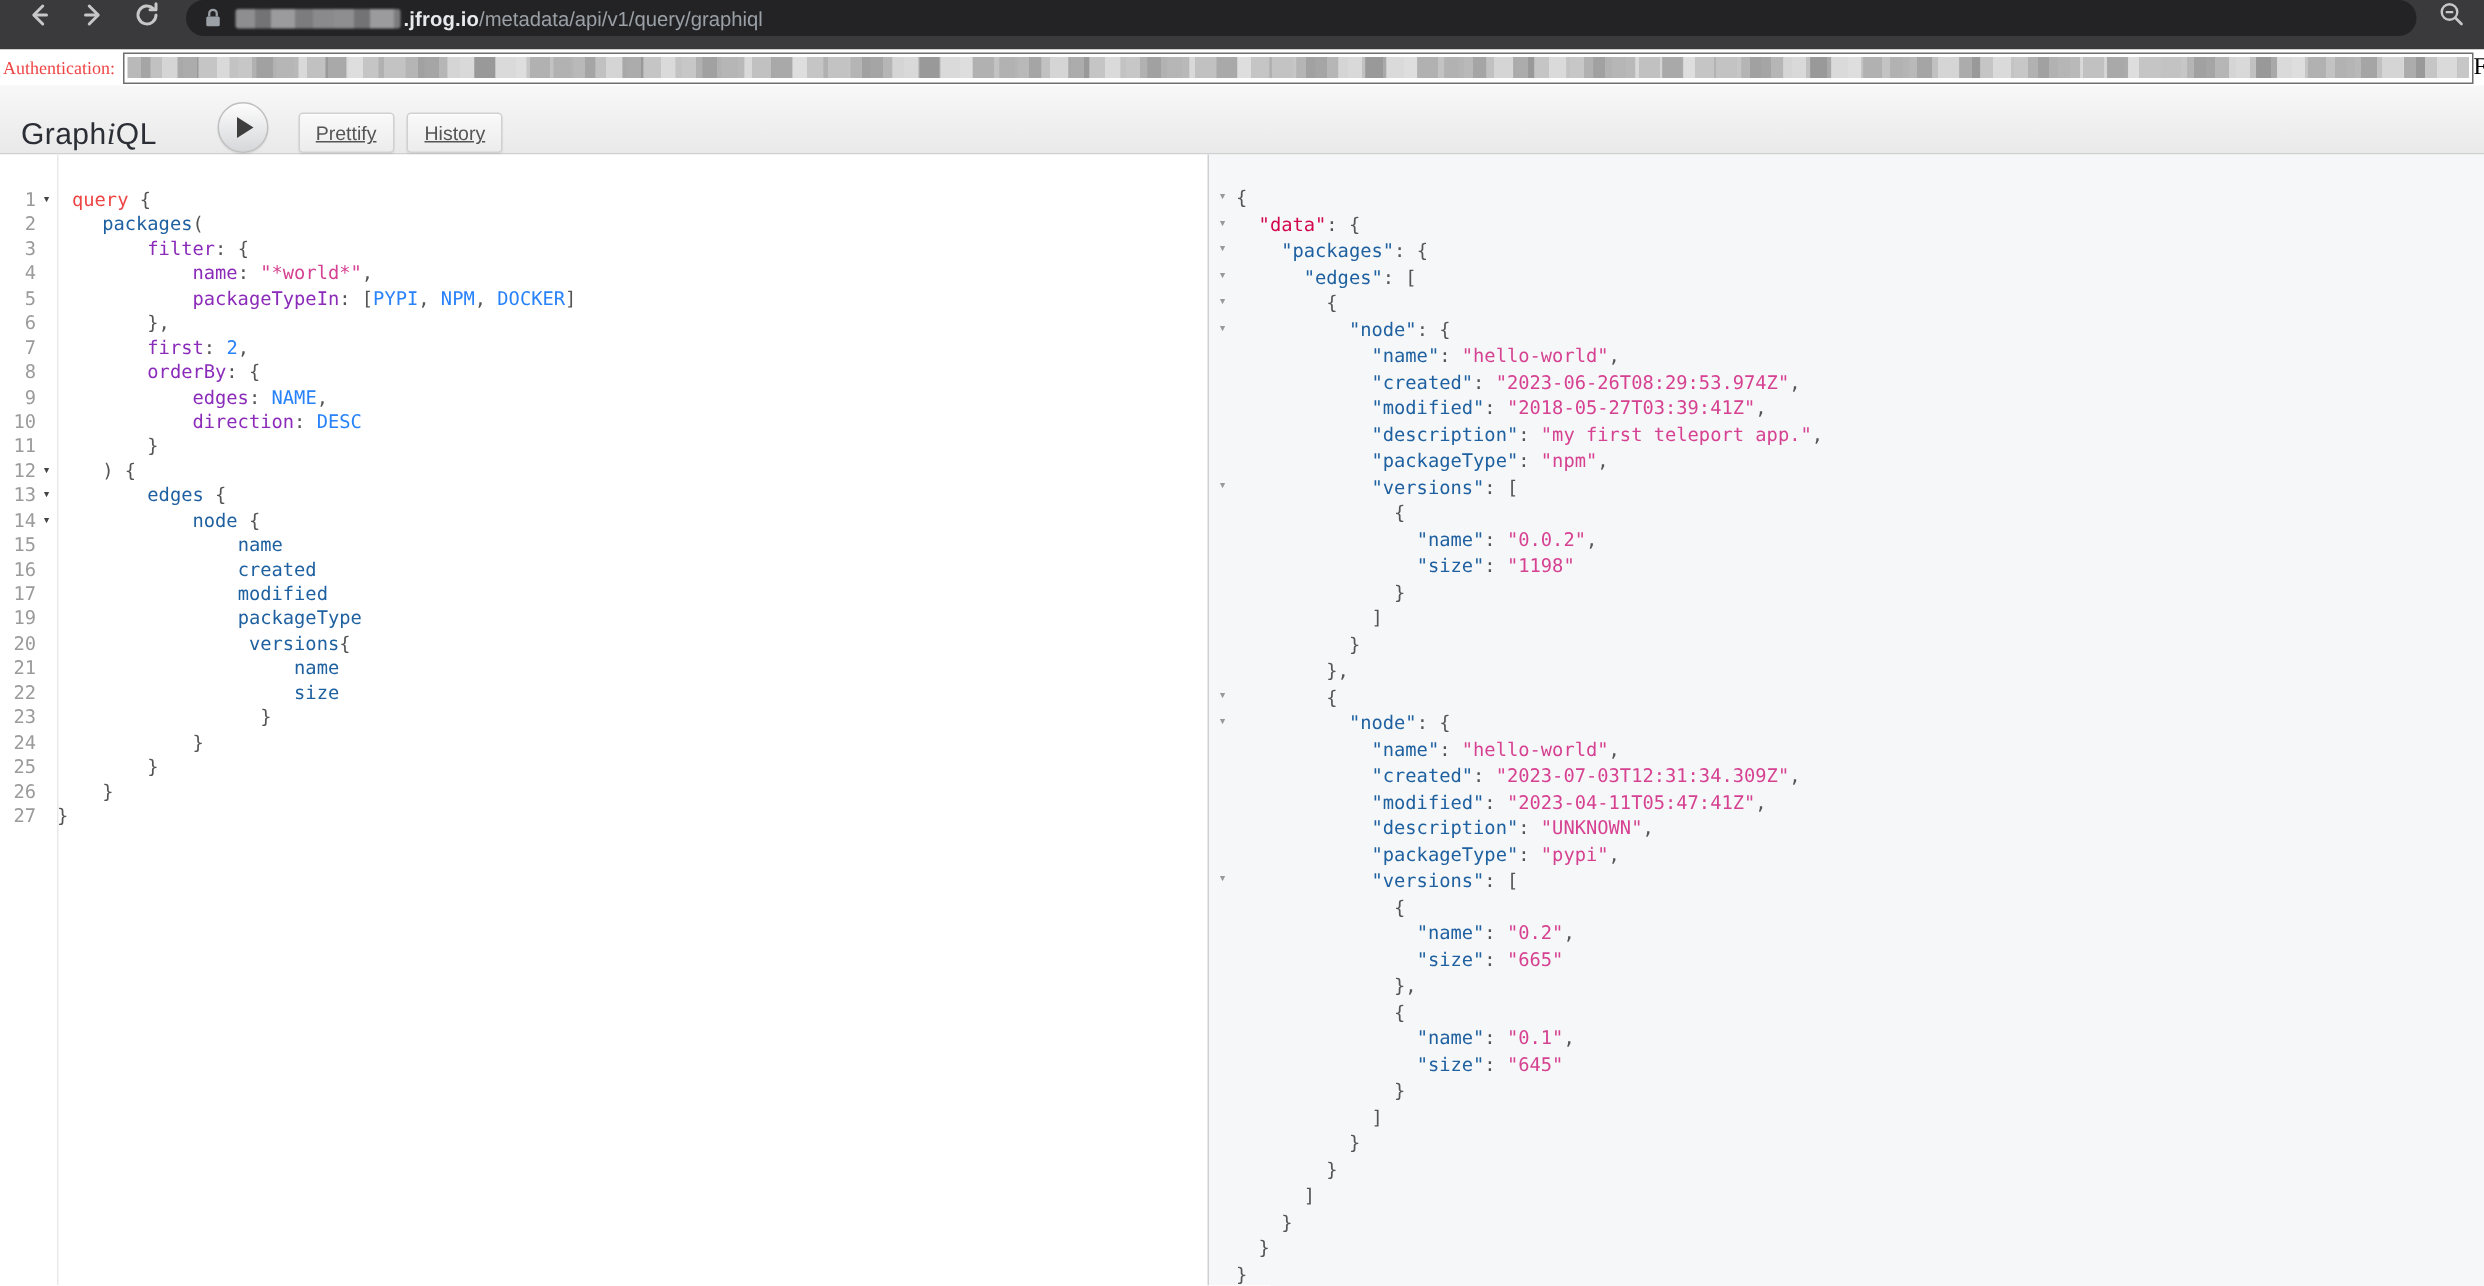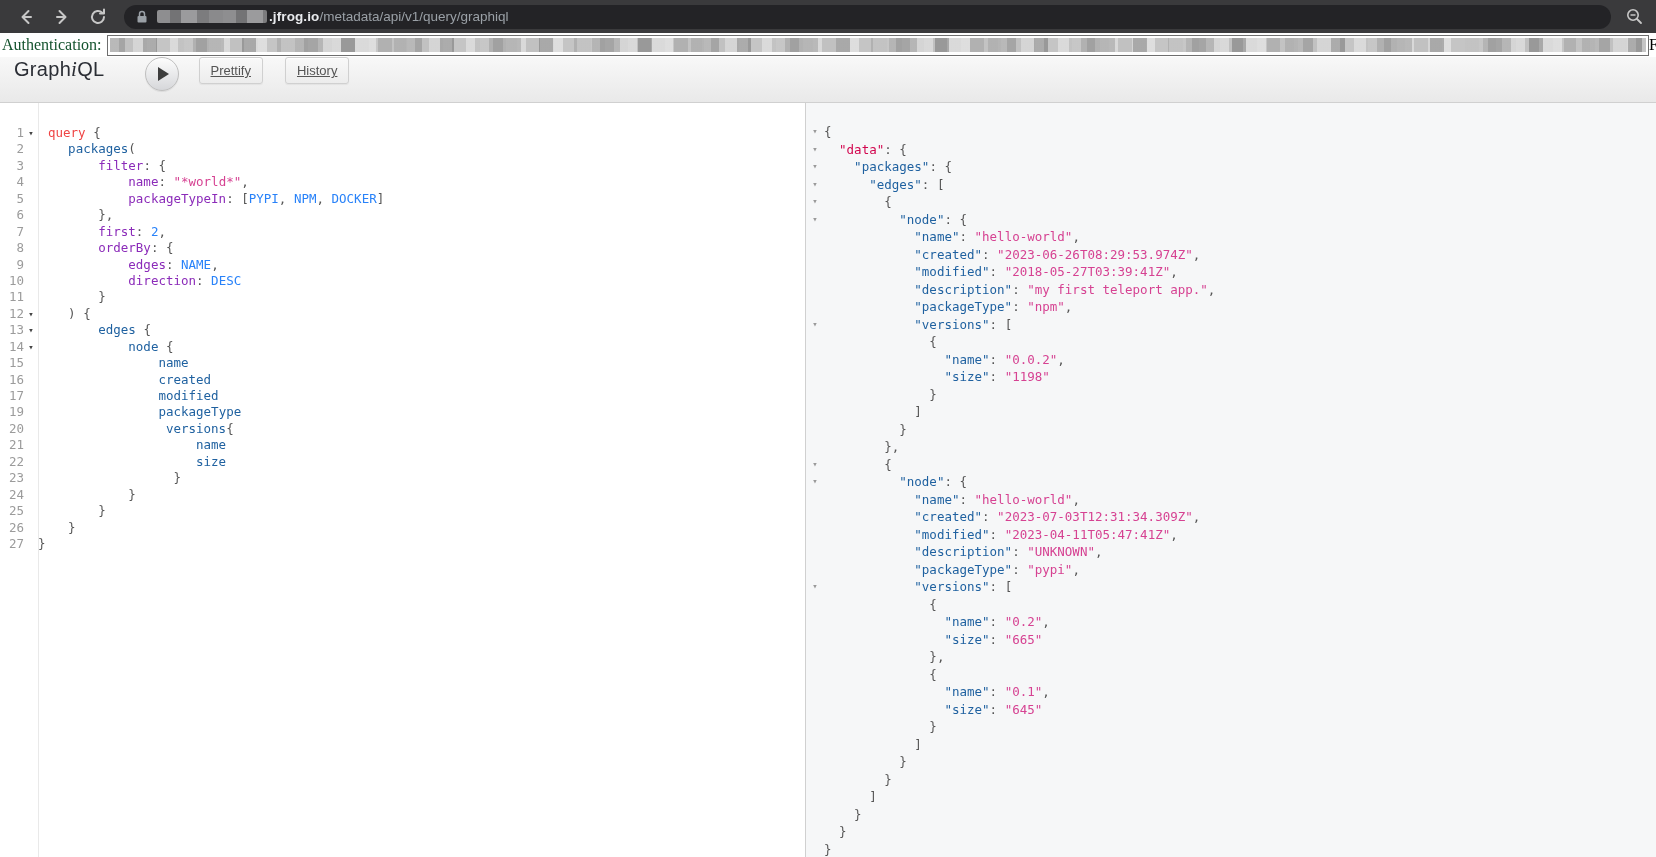--- a/index.html
+++ b/index.html
@@ -1,49 +1,49 @@
 <!DOCTYPE html>
 <html><head>
 <meta charset="utf-8">
 <style>
   html,body{margin:0;padding:0;background:#fff;}
   body{width:1656px;height:857px;overflow:hidden;font-family:"Liberation Sans",sans-serif;-webkit-font-smoothing:antialiased;}
 
   
-  .browser-bar{height:33px;background:#3a3a3c;display:flex;align-items:center;padding:0 12px 0 8px;box-sizing:border-box;}
+  .browser-bar{height:33px;background:#3a3a3c;display:flex;padding:0 12px 0 8px;box-sizing:border-box;}
   .nav-ico{width:20px;height:20px;margin:0 8px;flex:0 0 auto;display:flex;align-items:center;justify-content:center;}
   .nav-ico svg{display:block;}
   .address-pill{flex:1;height:24px;background:#232326;border-radius:12px;display:flex;align-items:center;padding:0 12px;margin:0 14px 0 8px;overflow:hidden;}
   .lock-ico{margin-right:9px;flex:0 0 auto;display:flex;}
   .redact-url{width:110px;height:13px;border-radius:2px;margin-right:2px;
     background:repeating-linear-gradient(90deg,#8e8e90 0 13px,#737375 13px 24px,#9b9b9d 24px 40px,#7c7c7e 40px 52px,#8a8a8c 52px 66px);
     filter:blur(.6px);}
   .url-domain{color:#e8eaed;font-weight:700;font-size:13.5px;letter-spacing:.1px;}
   .url-path{color:#9aa0a6;font-size:13.5px;}
   .zoom-ico{margin-left:auto;flex:0 0 auto;display:flex;}
 
   
   .auth-row{height:24px;background:#fff;display:flex;align-items:center;padding-left:2px;}
-  .auth-label{font-family:"Liberation Serif",serif;font-size:16px;color:#14532d;white-space:nowrap;}
+  .auth-label{font-family:"Liberation Serif",serif;font-size:12px;color:#ef4444;white-space:nowrap;}
   .auth-input{flex:1;height:17px;border:1px solid #6e6e6e;background:#fff;margin-left:5px;display:flex;align-items:center;padding:1px 2px;overflow:hidden;}
   .auth-redact{width:100%;height:14px;
     background:
       repeating-linear-gradient(90deg,rgba(0,0,0,.18) 0 15px,rgba(0,0,0,.04) 15px 33px,rgba(0,0,0,.24) 33px 47px,rgba(0,0,0,.02) 47px 68px,rgba(0,0,0,.12) 68px 86px,rgba(0,0,0,.20) 86px 99px),
       repeating-linear-gradient(90deg,rgba(255,255,255,.25) 0 9px,rgba(0,0,0,.07) 9px 23px,rgba(255,255,255,.15) 23px 37px);
     background-color:#d8d8d8;filter:blur(.5px);}
   .auth-after{font-family:"Liberation Serif",serif;font-size:16px;color:#000;width:7px;overflow:hidden;flex:0 0 auto;}
 
   
-  .gql-toolbar{height:46px;background:linear-gradient(#f8f8f8,#e9e9e9);border-bottom:1px solid #d0d0d0;display:flex;align-items:flex-start;padding-left:14px;box-sizing:border-box;}
+  .gql-toolbar{height:46px;background:linear-gradient(#f8f8f8,#e9e9e9);border-bottom:1px solid #d0d0d0;display:flex;align-items:flex-end;padding-left:14px;box-sizing:border-box;}
   .gql-logo{font-size:20px;color:#2b2e35;font-weight:500;letter-spacing:.3px;cursor:default;}
   .gql-logo em{font-family:"Liberation Serif",serif;font-style:italic;font-size:21px;}
   .exec-btn{width:34px;height:34px;border-radius:50%;border:1px solid #bfbfbf;background:linear-gradient(#fdfdfd,#d6d7da);margin-left:40px;display:flex;align-items:center;justify-content:center;cursor:pointer;box-shadow:0 1px 1px rgba(0,0,0,.08);}
   .exec-tri{width:0;height:0;border-left:11px solid #3d3d3d;border-top:7px solid transparent;border-bottom:7px solid transparent;margin-left:4px;}
   .tb-btn{margin-left:20px;background:linear-gradient(#f9f9f9,#ececec);border:1px solid #d0d0d0;border-radius:3px;padding:5px 11px;font-size:13px;color:#555;font-family:"Liberation Sans",sans-serif;cursor:pointer;box-shadow:0 1px 0 rgba(255,255,255,.7) inset,0 1px 1px rgba(0,0,0,.05);text-decoration:underline;}
-  .tb-btn + .tb-btn{margin-left:22px;}
+  .tb-btn + .tb-btn{margin-left:8px;}
 
   
   .panes{display:flex;height:754px;}
   .query-pane{width:806px;background:#fff;position:relative;border-right:1px solid #d0d0d0;box-sizing:border-box;padding-top:22px;overflow:hidden;}
   .gutter-line{position:absolute;left:38px;top:0;bottom:0;width:1px;background:#e9e9e9;}
   .result-pane{flex:1;background:#f6f7f8;padding-top:20px;overflow:hidden;}
 
   .cm-line{display:flex;font-family:"DejaVu Sans Mono",monospace;font-size:12.5px;line-height:16.45px;height:16.45px;white-space:pre;}
   .result-pane .cm-line{line-height:17.5px;height:17.5px;}
   .ln{width:24px;text-align:right;color:#9b9b9b;flex:0 0 auto;}

